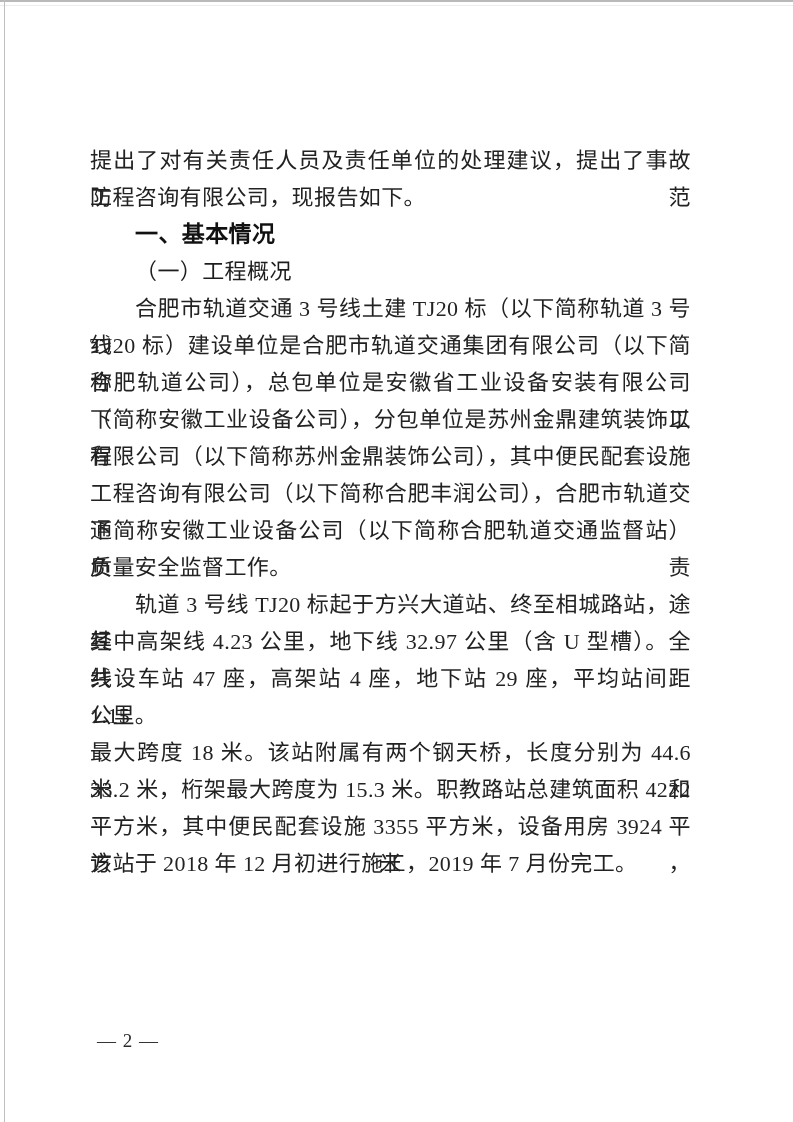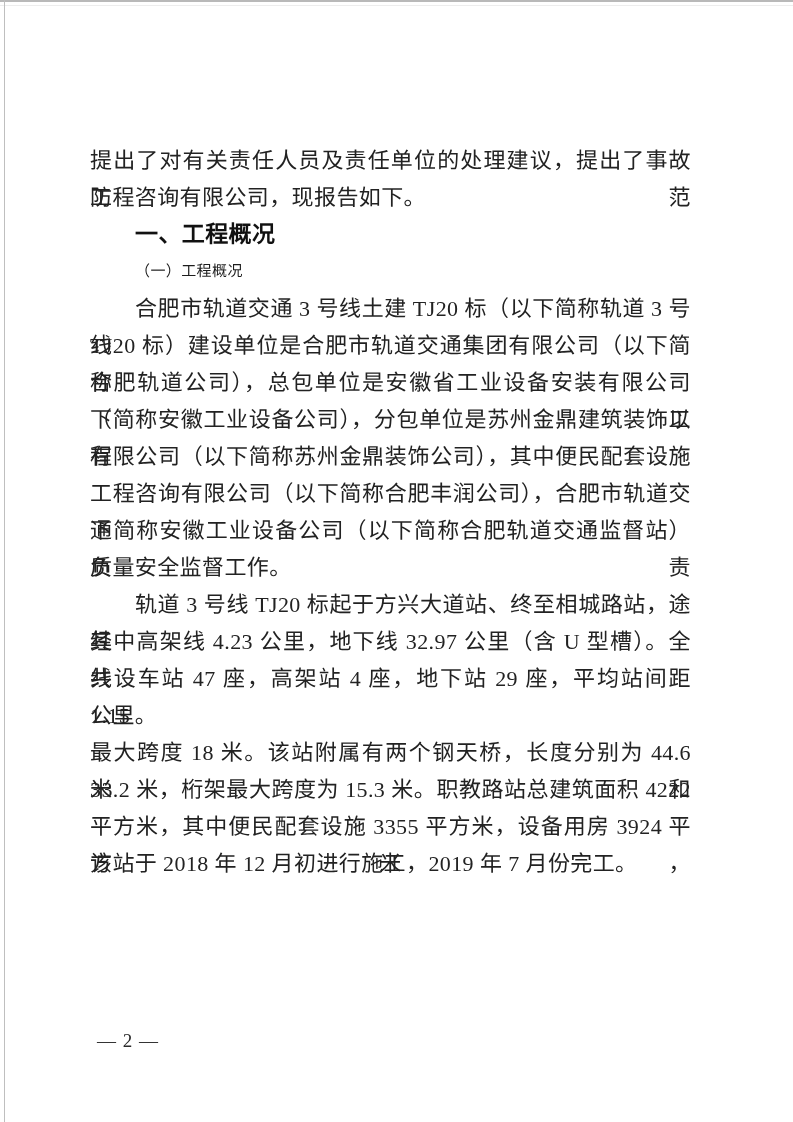--- a/index.html
+++ b/index.html
@@ -57,21 +57,21 @@
   .line.indent {
     text-indent: 45px;
   }
   .line.h1 {
     font-family: "Liberation Sans", "DejaVu Sans", sans-serif;
     font-weight: 700;
     font-size: 23px;
     color: #111111;
   }
   .line.h2 {
-    font-size: 15px;
+    font-size: 22px;
     color: #1d1d1d;
   }
   .footer {
     position: absolute;
     left: 97px;
     top: 1026px;
     height: 30px;
     line-height: 30px;
     font-size: 19px;
     color: #2a2a2a;
@@ -82,21 +82,21 @@
 <body>
 
 <div class="page">
   <div class="edge-top"></div>
   <div class="edge-top-2"></div>
   <div class="edge-left"></div>
 
   <div class="content" id="content">
       <div class="line body just">提出了对有关责任人员及责任单位的处理建议，提出了事故防范</div>
       <div class="line body">工程咨询有限公司，现报告如下。</div>
-      <div class="line h1 indent">一、工程概况</div>
+      <div class="line h1 indent">一、基本情况</div>
       <div class="line h2 indent">（一）工程概况</div>
       <div class="line body indent just">合肥市轨道交通 3 号线土建 TJ20 标（以下简称轨道 3 号线</div>
       <div class="line body just">TJ20 标）建设单位是合肥市轨道交通集团有限公司（以下简称</div>
       <div class="line body just">合肥轨道公司），总包单位是安徽省工业设备安装有限公司（以</div>
       <div class="line body just">下简称安徽工业设备公司），分包单位是苏州金鼎建筑装饰工程</div>
       <div class="line body just">有限公司（以下简称苏州金鼎装饰公司），其中便民配套设施</div>
       <div class="line body just">工程咨询有限公司（以下简称合肥丰润公司），合肥市轨道交通</div>
       <div class="line body just">下简称安徽工业设备公司（以下简称合肥轨道交通监督站）负责</div>
       <div class="line body">质量安全监督工作。</div>
       <div class="line body indent just">轨道 3 号线 TJ20 标起于方兴大道站、终至相城路站，途经</div>

